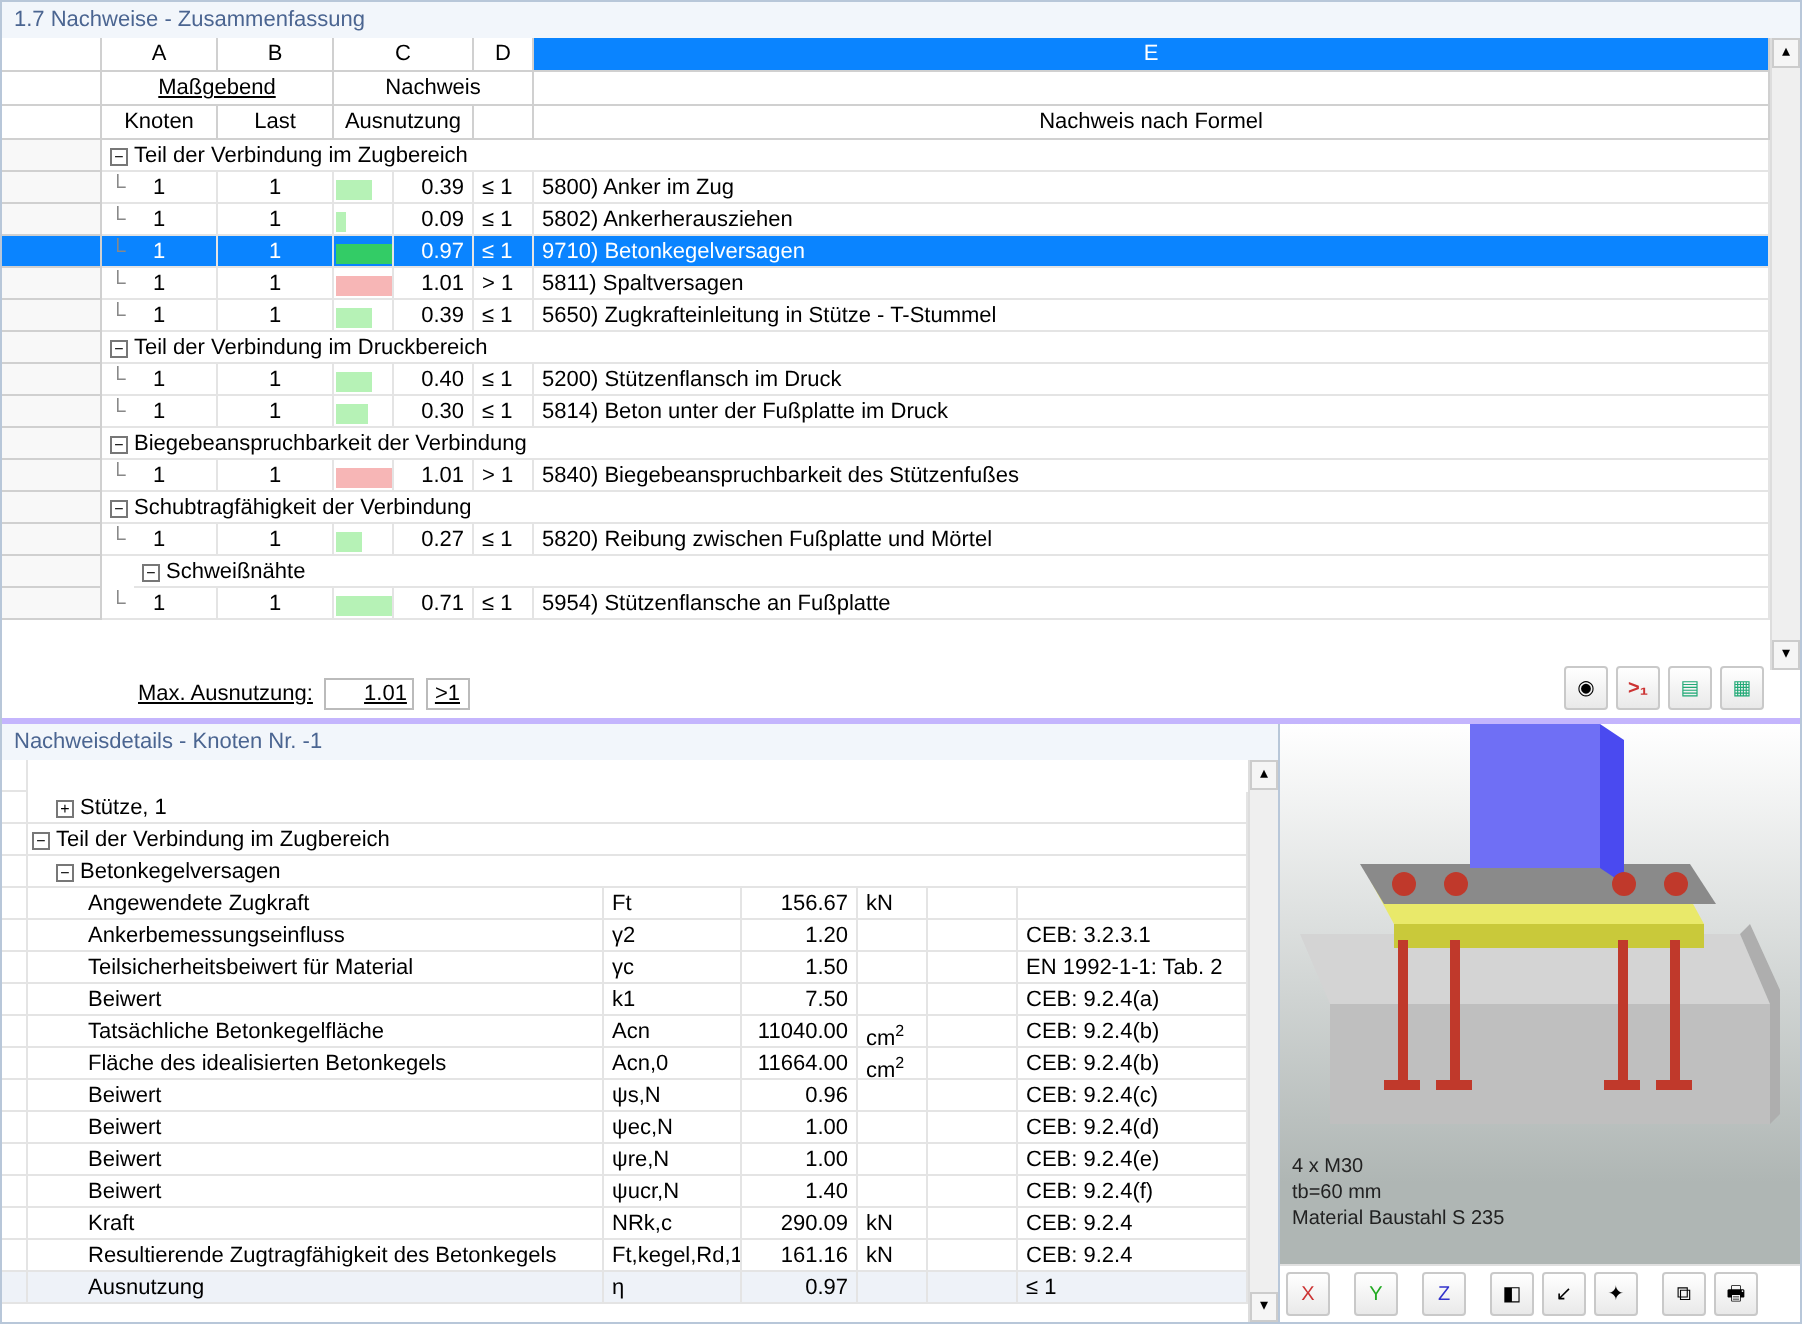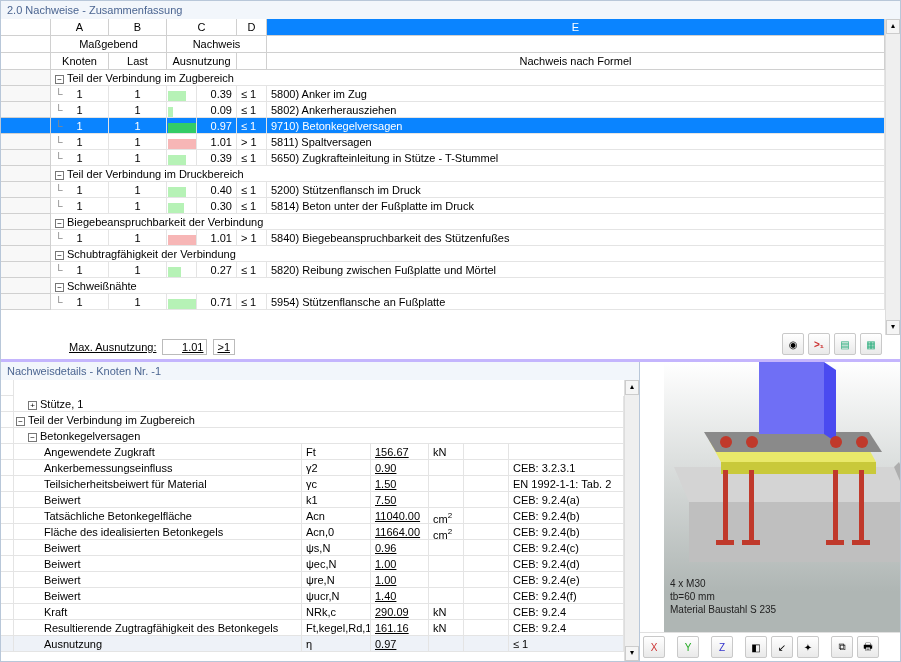--- a/index.html
+++ b/index.html
@@ -17,53 +17,53 @@
   .bar.green { background:#b6f2b6; }
   .bar.red { background:#f7b6b6; }
   .bar.hgreen { background:#33cc66; }
   .maxline { display:flex; align-items:center; gap:6px; padding:4px 8px; }
   .maxbox { width:45px; border:1px solid #bbb; padding:1px 3px; text-align:right; background:#fff; }
   .lower { display:flex; border-top:3px solid #c4b5fd; height:302px; }
   .details { flex:1 1 auto; display:flex; flex-direction:column; border-right:1px solid #b8c7d9; overflow:hidden;}
   .details-title { padding:3px 6px; color:#4b6591; background:#f2f6fb; }
   .dgrid { display:grid; grid-template-columns: 13px 288px 69px 58px 35px 45px 115px; font-size:11px; }
   .dcell { border:1px solid #e4e4e4; border-top:none; border-left:none; padding:1px 4px; height:16px; line-height:14px; white-space:nowrap; overflow:hidden; }
-  .dcell.num { text-align:left;text-decoration:underline; }
+  .dcell.num { text-align:right; }
   .right-pane { width:260px; display:flex; flex-direction:column; }
-  .viewer { flex:1 1 auto; position:relative; background:linear-gradient(#fff,#afb6b4 85%); overflow:hidden;margin-left:24px; }
+  .viewer { flex:1 1 auto; position:relative; background:linear-gradient(#fff,#afb6b4 85%); overflow:hidden; }
   .toolbar { display:flex; gap:4px; padding:3px; border-top:1px solid #e0e0e0; }
   .tbtn { width:22px; height:22px; border:1px solid #c9c9c9; background:linear-gradient(#fff,#e9e9e9); border-radius:2px; display:flex; align-items:center; justify-content:center; font-size:10px; cursor:pointer;}
   .tbtn.sep { width:4px; border:none; background:none; cursor:default;}
   .iconbtns { position:absolute; right:18px; bottom:4px; display:flex; gap:4px; }
   .scrollbar { width:15px; background:#efefef; border-left:1px solid #ddd; position:relative;}
   .sb-up,.sb-dn { height:15px; background:#f5f5f5; border:1px solid #ccc; font-size:8px; text-align:center; line-height:12px;}
   .sb-dn { position:absolute; bottom:0; width:100%;}
   .capt { position:absolute; left:6px; bottom:16px; font-size:10px; color:#222; line-height:13px;}
   sup { font-size:8px; }
 </style>
 </head>
 <body>
 
 <div class="window">
-  <div class="title">2.0 Nachweise - Zusammenfassung</div>
+  <div class="title">1.7 Nachweise - Zusammenfassung</div>
 
   <div class="upper">
     <div style="flex:1;display:flex;">
       <div style="flex:1;overflow:hidden;">
         <div class="grid" id="tgrid">
 
           <div class="hdr"></div>
           <div class="hdr">A</div>
           <div class="hdr">B</div>
           <div class="hdr" style="grid-column:4/6;">C</div>
           <div class="hdr">D</div>
           <div class="hdr" style="background:#0a84ff;color:#fff;">E</div>
 
           <div class="hdr"></div>
-          <div class="hdr" style="grid-column:2/4;">Maßgebend</div>
+          <div class="hdr" style="grid-column:2/4;text-decoration:underline;">Maßgebend</div>
           <div class="hdr" style="grid-column:4/7;">Nachweis</div>
           <div class="hdr"></div>
 
           <div class="hdr"></div>
           <div class="hdr">Knoten</div>
           <div class="hdr">Last</div>
           <div class="hdr" style="grid-column:4/6;">Ausnutzung</div>
           <div class="hdr"></div>
           <div class="hdr">Nachweis nach Formel</div>
         <div class="rownum"></div>
@@ -131,21 +131,21 @@
             <div class="rownum"></div>
             <div class="cell" style="grid-column: 2 / 8;"><span class="toggle">−</span>Schubtragfähigkeit der Verbindung</div>
             <div class="rownum"></div>
             <div class="cell numcell" style="text-align: center; position: relative;"><span style="position:absolute;left:4px;color:#888;">└</span>1</div>
             <div class="cell numcell" style="text-align: center;">1</div>
             <div class="cell" style="padding: 2px 1px;"><span class="bar green" style="width: 13px;"></span></div>
             <div class="cell numcell">0.27</div>
             <div class="cell">≤ 1</div>
             <div class="cell">5820) Reibung zwischen Fußplatte und Mörtel</div>
             <div class="rownum"></div>
-            <div class="cell" style="grid-column: 2 / 8;"><span class="toggle">−</span>Schweißnähte</div>
+            <div class="cell" style="grid-column: 2 / 8; margin-left: 16px;"><span class="toggle">−</span>Schweißnähte</div>
             <div class="rownum"></div>
             <div class="cell numcell" style="text-align: center; position: relative;"><span style="position:absolute;left:4px;color:#888;">└</span>1</div>
             <div class="cell numcell" style="text-align: center;">1</div>
             <div class="cell" style="padding: 2px 1px;"><span class="bar green" style="width: 30px;"></span></div>
             <div class="cell numcell">0.71</div>
             <div class="cell">≤ 1</div>
             <div class="cell">5954) Stützenflansche an Fußplatte</div>
           </div>
       </div>
       <div class="scrollbar">
@@ -187,21 +187,21 @@
             <div class="dcell"></div>
             <div class="dcell"><span style="padding-left:26px">Angewendete Zugkraft</span></div>
             <div class="dcell">Ft</div>
             <div class="dcell num">156.67</div>
             <div class="dcell">kN</div>
             <div class="dcell"></div>
             <div class="dcell"></div>
             <div class="dcell"></div>
             <div class="dcell"><span style="padding-left:26px">Ankerbemessungseinfluss</span></div>
             <div class="dcell">γ2</div>
-            <div class="dcell num">0.90</div>
+            <div class="dcell num">1.20</div>
             <div class="dcell"></div>
             <div class="dcell"></div>
             <div class="dcell">CEB: 3.2.3.1</div>
             <div class="dcell"></div>
             <div class="dcell"><span style="padding-left:26px">Teilsicherheitsbeiwert für Material</span></div>
             <div class="dcell">γc</div>
             <div class="dcell num">1.50</div>
             <div class="dcell"></div>
             <div class="dcell"></div>
             <div class="dcell">EN 1992-1-1: Tab. 2</div>

